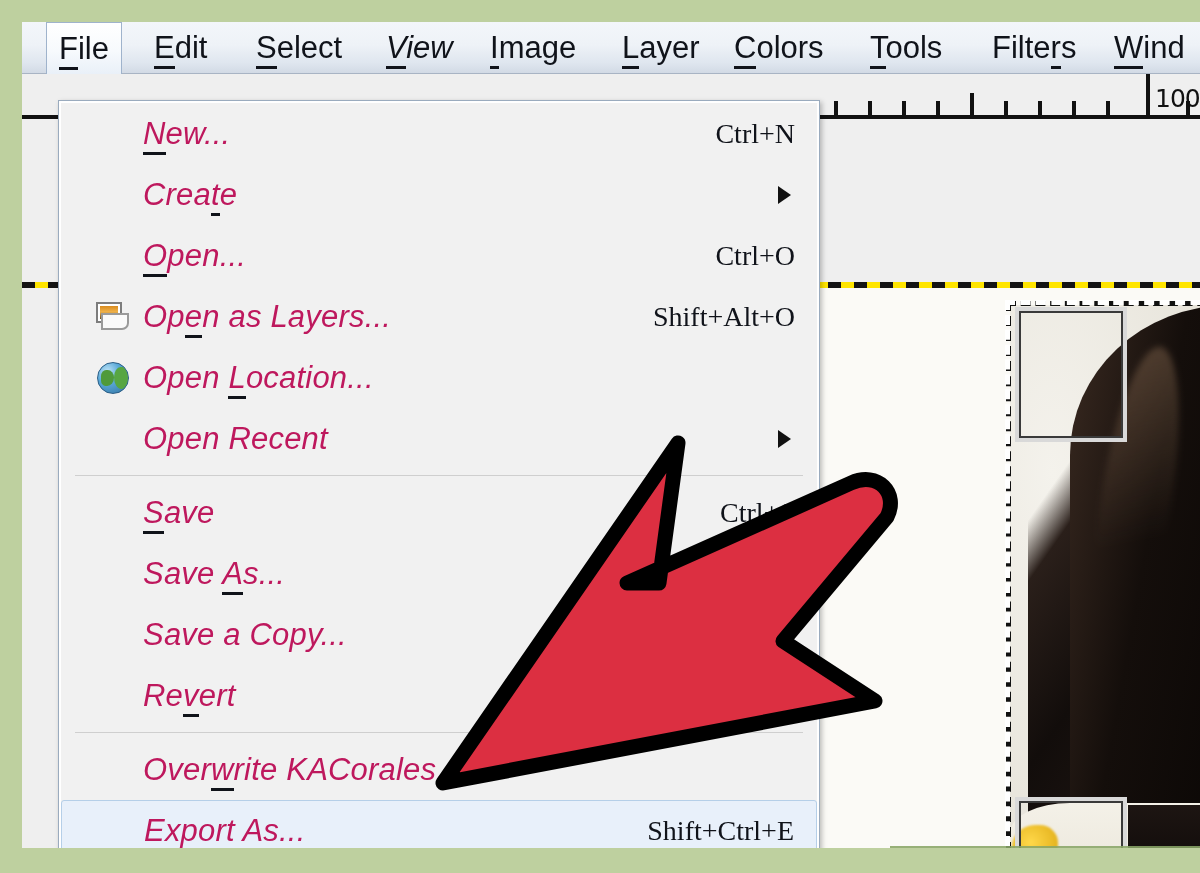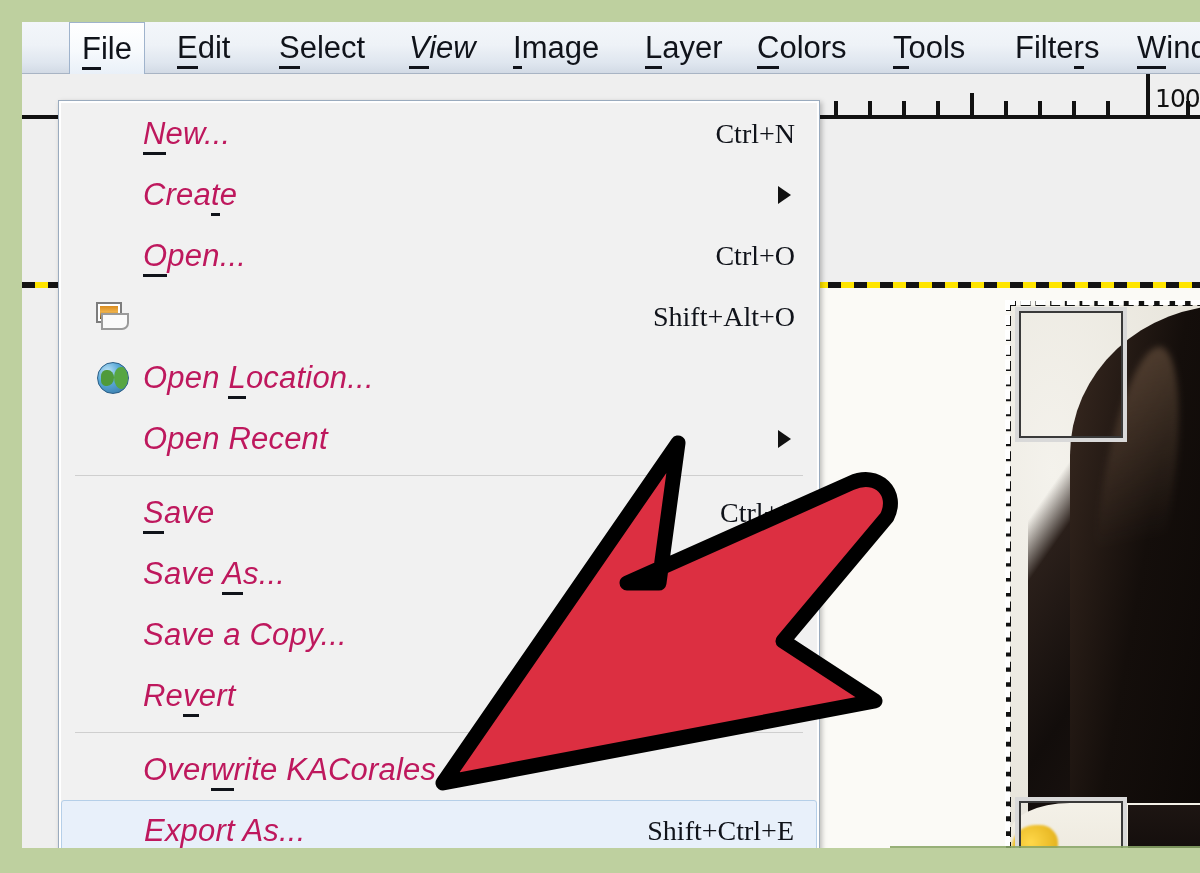--- a/index.html
+++ b/index.html
@@ -46,21 +46,20 @@
   .menubar-item {
     position: absolute;
     top: 0;
     height: 52px;
     line-height: 52px;
     font-size: 31px;
     color: #10131a;
     padding: 0 12px;
     white-space: nowrap;
     box-sizing: border-box;
-    margin-left: 23px;
   }
   .menubar-item .mn {
     border-bottom: 3px solid #10131a;
     padding-bottom: 1px;
   }
   .menubar-item.active {
     background: linear-gradient(to bottom, #ffffff 0%, #f7fafd 55%, #e9f0f8 100%);
     border-left: 1px solid #9fb3cc;
     border-right: 1px solid #9fb3cc;
     border-top: 1px solid #9fb3cc;
@@ -576,20 +575,21 @@
           </div>
           <div class="mi">
             <div class="mi-icon">
               <span class="icon-layers">
                 <span class="sheet-back">
                   <span class="thumb"></span>
                 </span>
                 <span class="sheet-front"></span>
               </span>
             </div>
+            <div class="mi-label">Op<span class="mn">e</span>n as Layers...</div>
             <div class="mi-accel">Shift+Alt+O</div>
           </div>
           <div class="mi">
             <div class="mi-icon">
               <span class="icon-globe"></span>
             </div>
             <div class="mi-label">Open <span class="mn">L</span>ocation...</div>
           </div>
           <div class="mi">
             <div class="mi-icon"></div>

